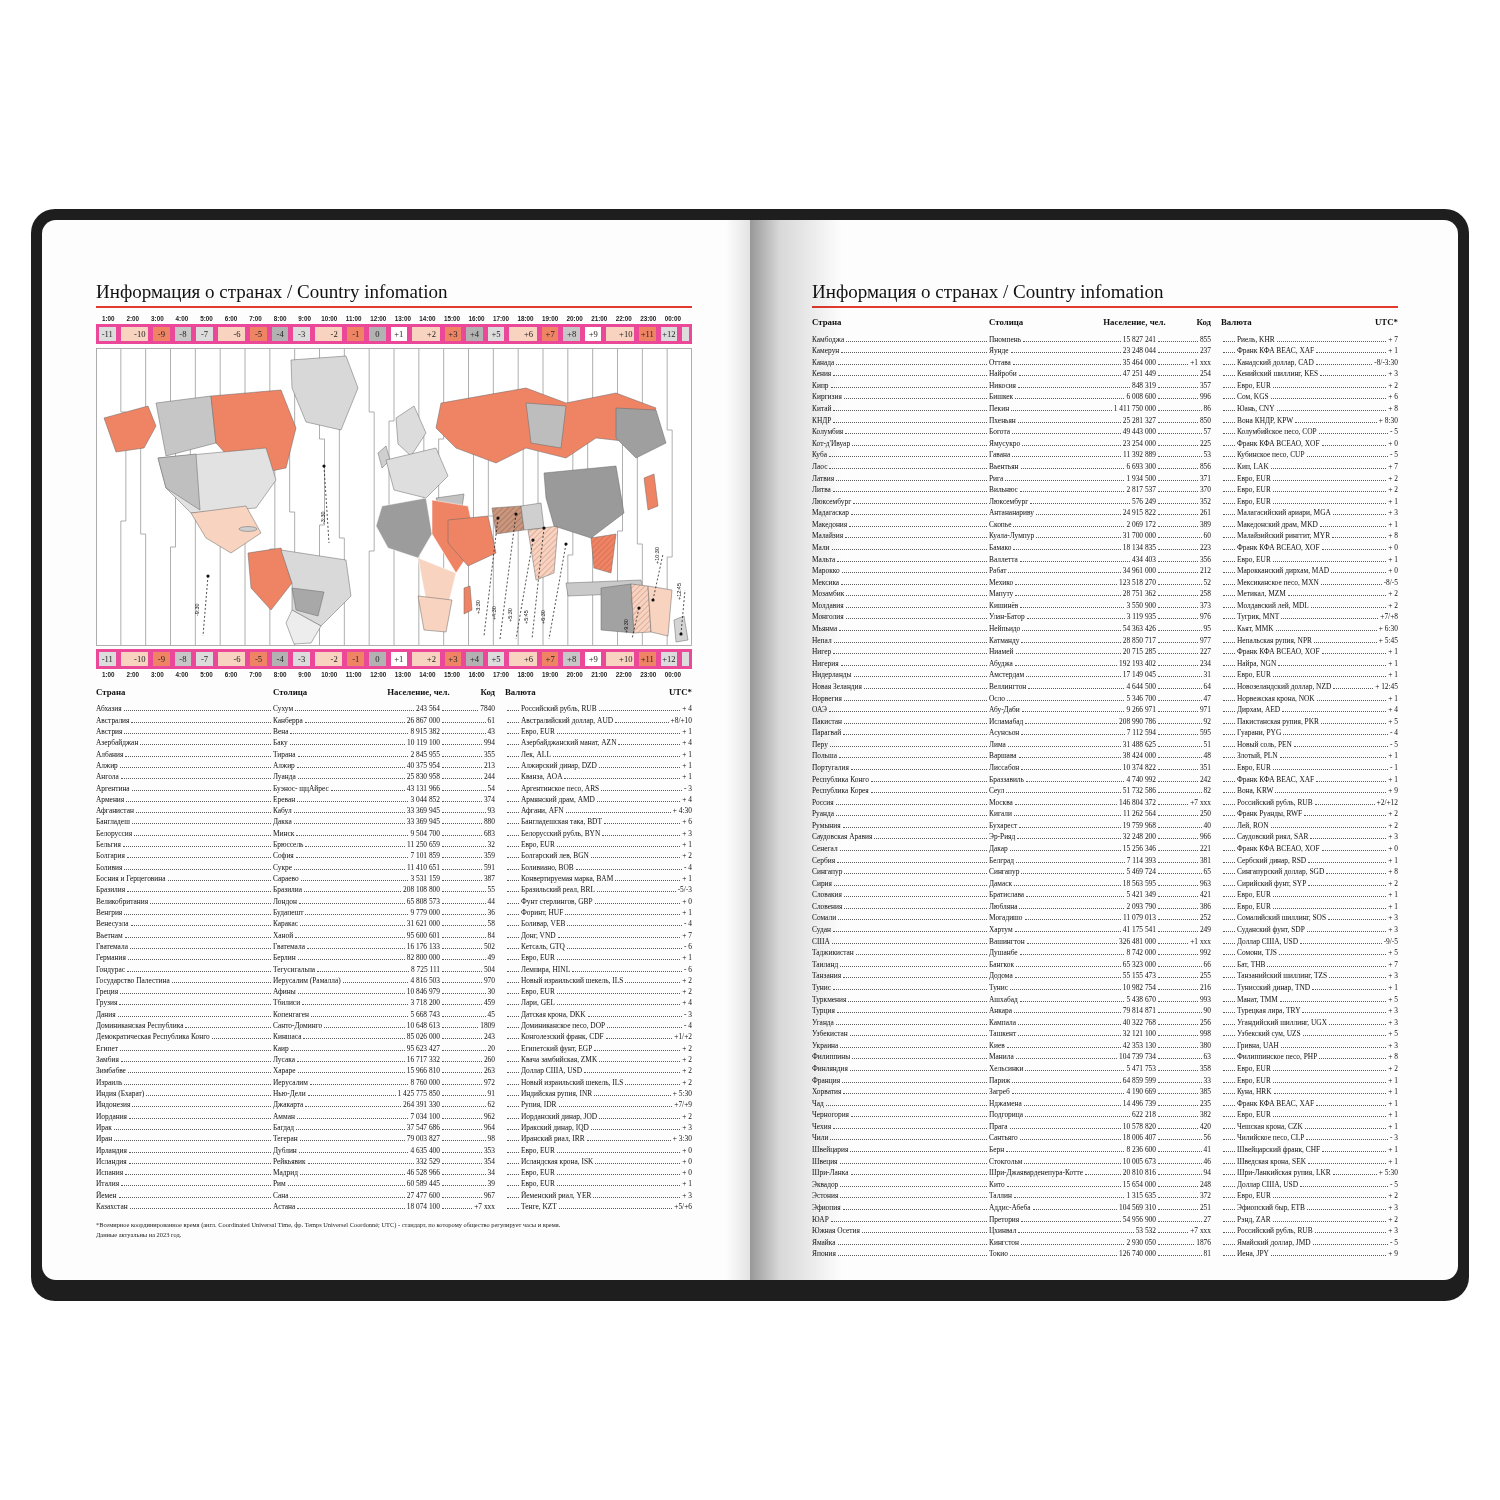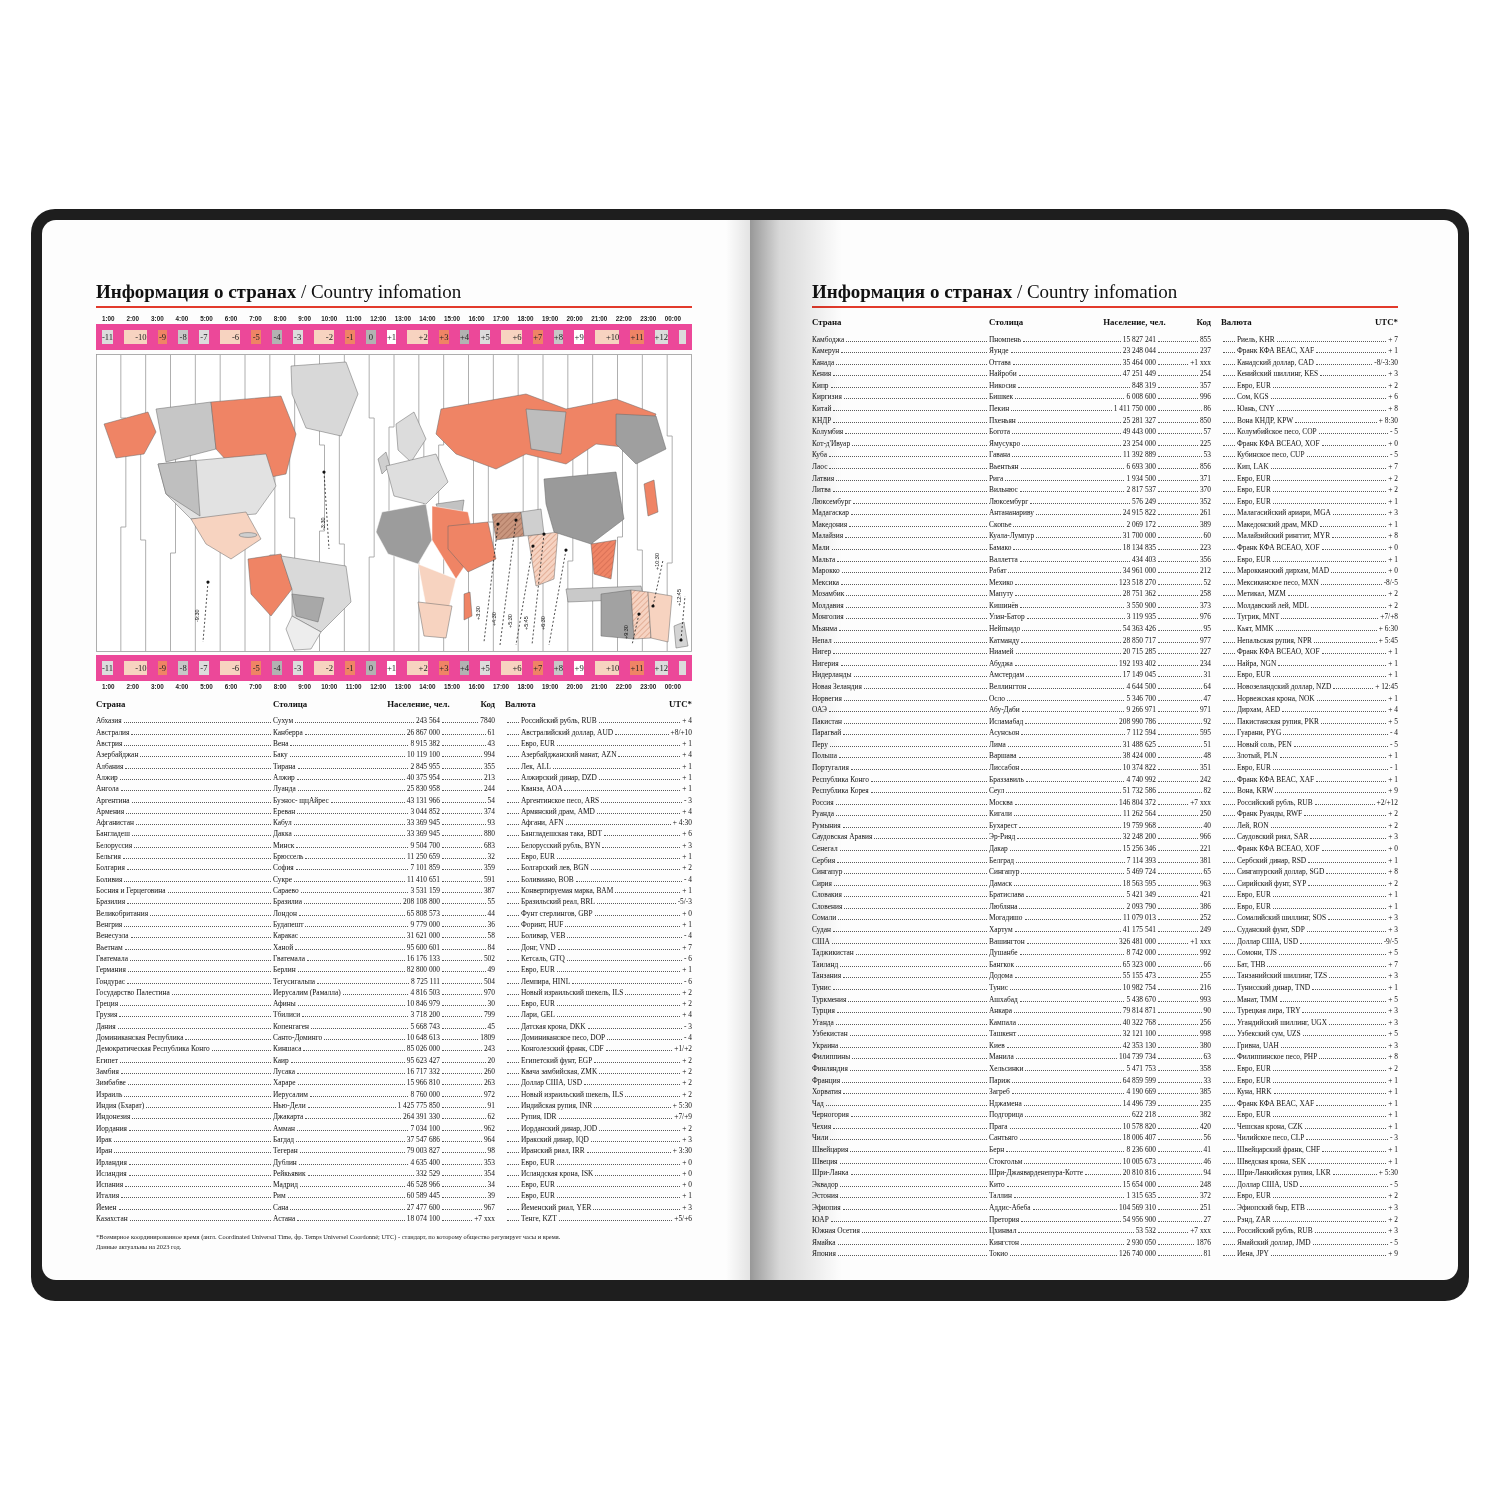--- a/index.html
+++ b/index.html
@@ -13,29 +13,29 @@
   .page-right{border-radius:0 14px 14px 0;}
   .page-right::before{content:"";position:absolute;left:0;top:0;bottom:0;width:92px;z-index:6;
         background:linear-gradient(90deg,rgba(0,0,0,.40),rgba(0,0,0,.15) 32%,rgba(0,0,0,0));pointer-events:none;}
   .page-left::after{content:"";position:absolute;right:0;top:0;bottom:0;width:24px;z-index:6;
         background:linear-gradient(270deg,rgba(0,0,0,.10),rgba(0,0,0,0));pointer-events:none;}
   .content{position:absolute;top:61px;}
   .page-left .content{left:54px;width:596px;}
   .page-right .content{left:62px;width:586px;}
 
   .title{font-size:19px;line-height:21px;white-space:nowrap;}
-  .title .ru{font-weight:bold;}
+  .title .ru{font-weight:normal;}
   .title .sep,.title .en{font-weight:normal;}
   .rule{border-bottom:2px solid #e23a2c;margin-top:4px;}
 
   .tz-times{display:flex;margin-top:7px;padding-right:7px;}
   .tzt{flex:1;text-align:center;font-family:"Liberation Sans",sans-serif;
        font-weight:bold;font-size:6.3px;color:#1c1c1c;white-space:nowrap;}
   .tz-cells{display:flex;margin-top:2px;}
-  .tzc{flex:1;height:14px;border:6px solid #ec4899;margin-left:-1px;
+  .tzc{flex:1;height:14px;border:3px solid #ec4899;margin-left:-1px;
        display:flex;align-items:center;justify-content:center;
        font-size:8.6px;color:#222;background:#fff;}
   .tzc:first-child{margin-left:0;}
   .tzcap{flex:0 0 7px;}
   .tz-g{background:#dcdcdc;} .tz-g2{background:#c7c7c7;} .tz-g3{background:#b2b2b2;}
   .tz-p{background:#f7d3c0;padding-left:11px;} .tz-s{background:#ef8465;} .tz-w{background:#ffffff;}
 
   .map-wrap{margin-top:4px;line-height:0;}
   .map-wrap svg{display:block;}
   .below-map{margin-top:3px;}
@@ -865,21 +865,21 @@
                 <b class="nm">Грузия</b>
                 <i class="dots"></i>
               </span>
               <span class="g2">
                 <b class="cp">Тбилиси</b>
                 <i class="dots"></i>
                 <b class="pp">3 718 200</b>
               </span>
               <span class="g3">
                 <i class="dots"></i>
-                <b class="cd">799</b>
+                <b class="cd">459</b>
               </span>
               <span class="g4">
                 <i class="dots d0"></i>
                 <b class="cu">Лари, GEL</b>
                 <i class="dots"></i>
                 <b class="ut">+ 4</b>
               </span>
             </div>
             <div class="trow">
               <span class="g1">

